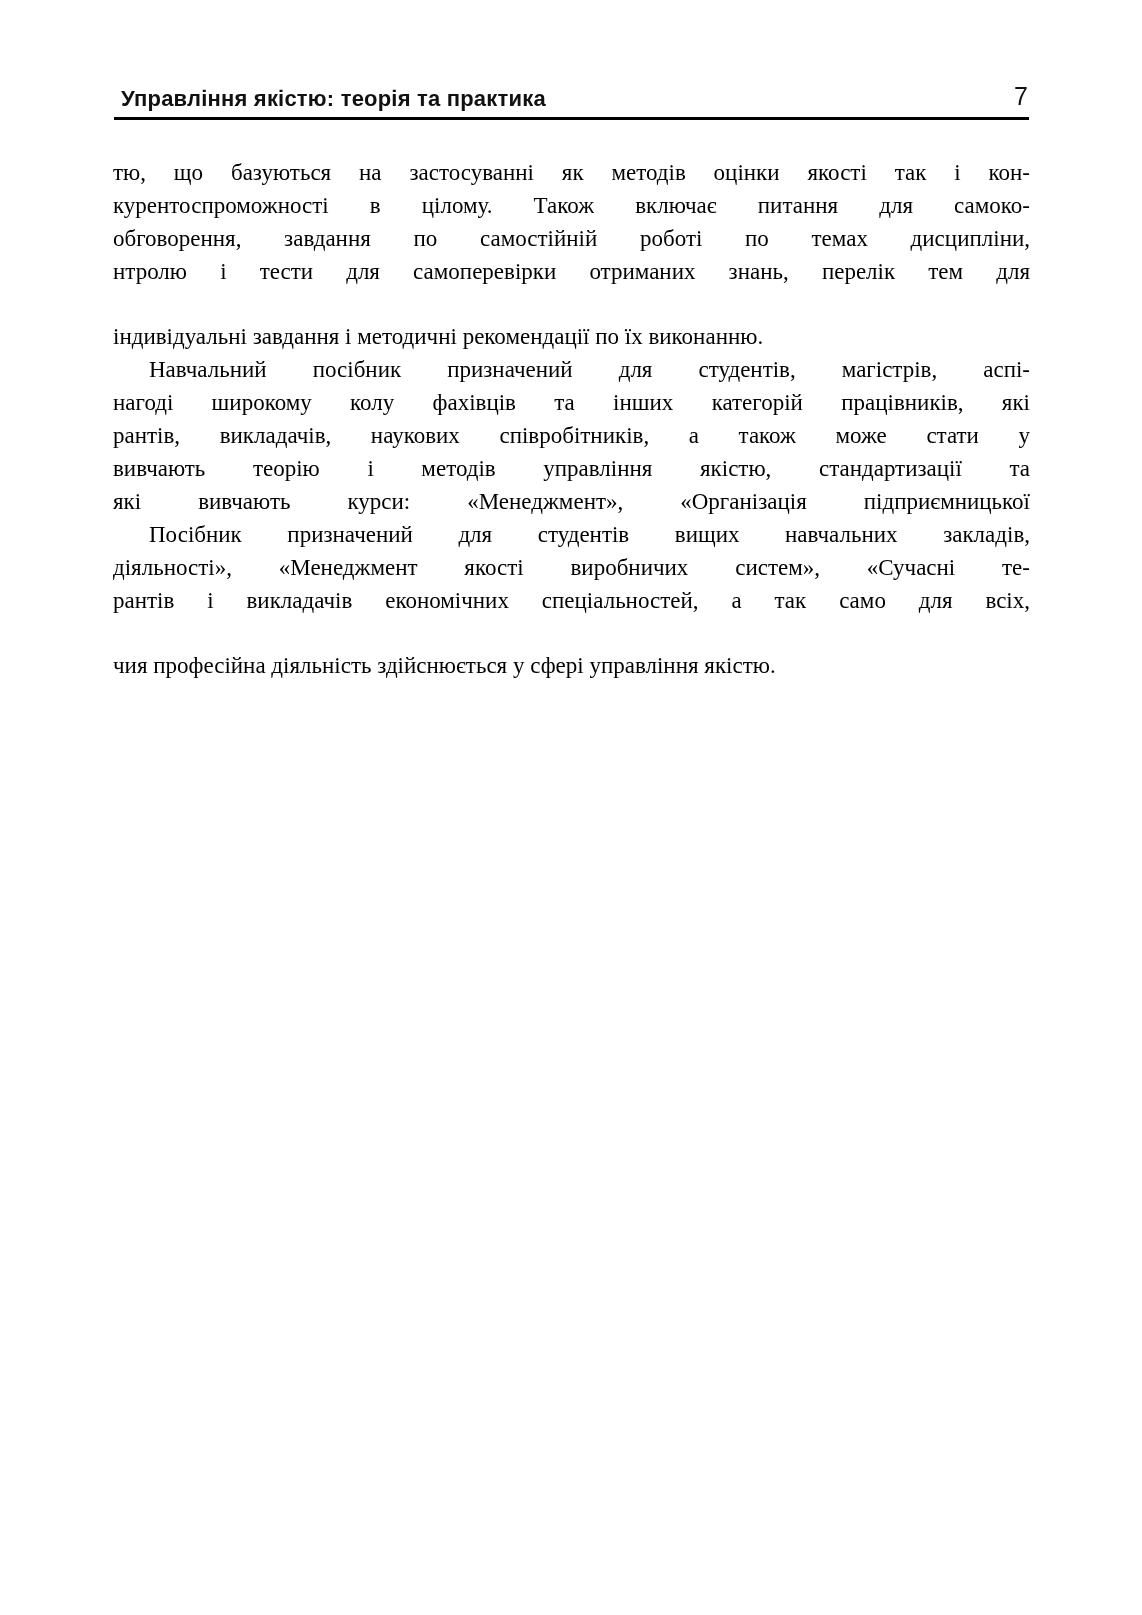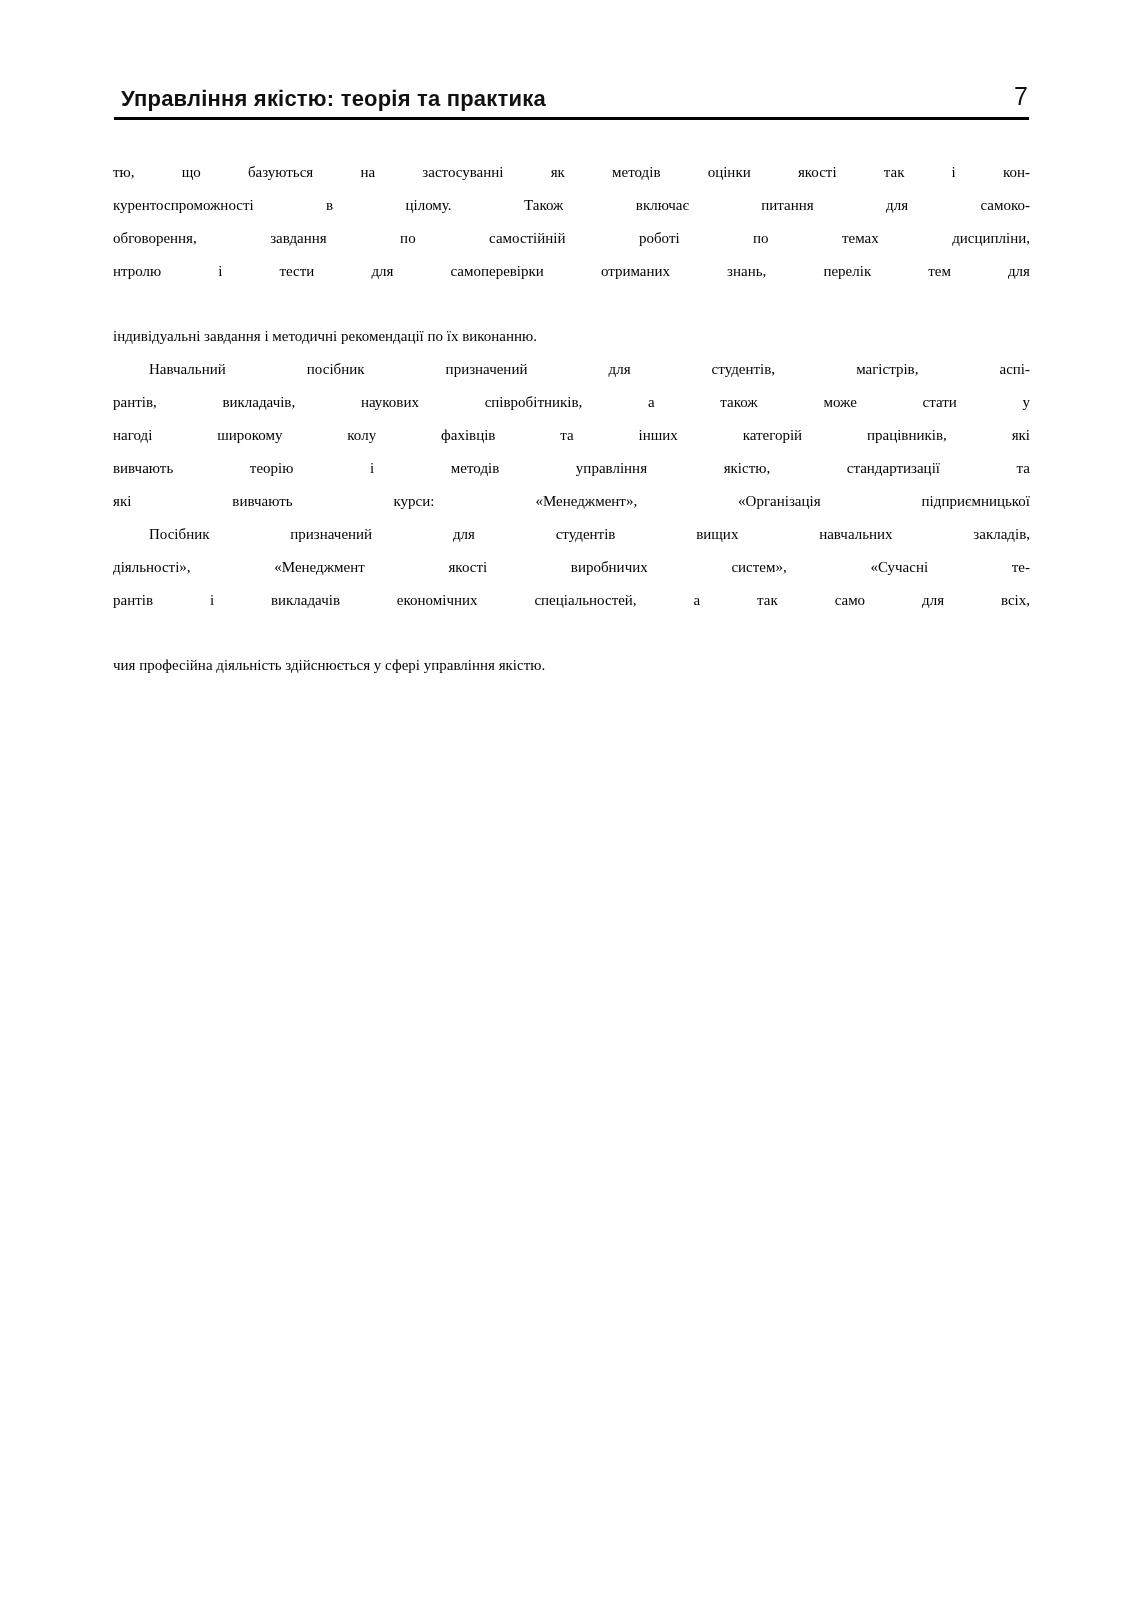--- a/index.html
+++ b/index.html
@@ -48,21 +48,21 @@
     width: 915px;
     height: 3px;
     background: #000000;
     border: none;
   }
   .body-text {
     position: absolute;
     left: 113px;
     top: 156px;
     width: 917px;
-    font-size: 15px;
+    font-size: 23px;
     line-height: 33px;
     color: #000000;
   }
   .text-line {
     height: 33px;
     white-space: normal;
     text-align: justify;
     text-align-last: justify;
   }
   .text-line.last {
@@ -86,22 +86,22 @@
 
   <div class="header-rule"></div>
 
   <div class="body-text" id="body-text">
       <div class="text-line">тю, що базуються на застосуванні як методів оцінки якості так і кон-</div>
       <div class="text-line">курентоспроможності в цілому. Також включає питання для самоко-</div>
       <div class="text-line">обговорення, завдання по самостійній роботі по темах дисципліни,</div>
       <div class="text-line">нтролю і тести для самоперевірки отриманих знань, перелік тем для</div>
       <div class="text-line last">індивідуальні завдання і методичні рекомендації по їх виконанню.</div>
       <div class="text-line indented">Навчальний посібник призначений для студентів, магістрів, аспі-</div>
+      <div class="text-line">нагоді широкому колу фахівців та інших категорій працівників, які</div>
       <div class="text-line">рантів, викладачів, наукових співробітників, а також може стати у</div>
-      <div class="text-line">нагоді широкому колу фахівців та інших категорій працівників, які</div>
       <div class="text-line">вивчають теорію і методів управління якістю, стандартизації та</div>
       <div class="text-line">які вивчають курси: «Менеджмент», «Організація підприємницької</div>
       <div class="text-line indented">Посібник призначений для студентів вищих навчальних закладів,</div>
       <div class="text-line">діяльності», «Менеджмент якості виробничих систем», «Сучасні те-</div>
       <div class="text-line">рантів і викладачів економічних спеціальностей, а так само для всіх,</div>
       <div class="text-line last">чия професійна діяльність здійснюється у сфері управління якістю.</div>
     </div>
 
 </div>
 

